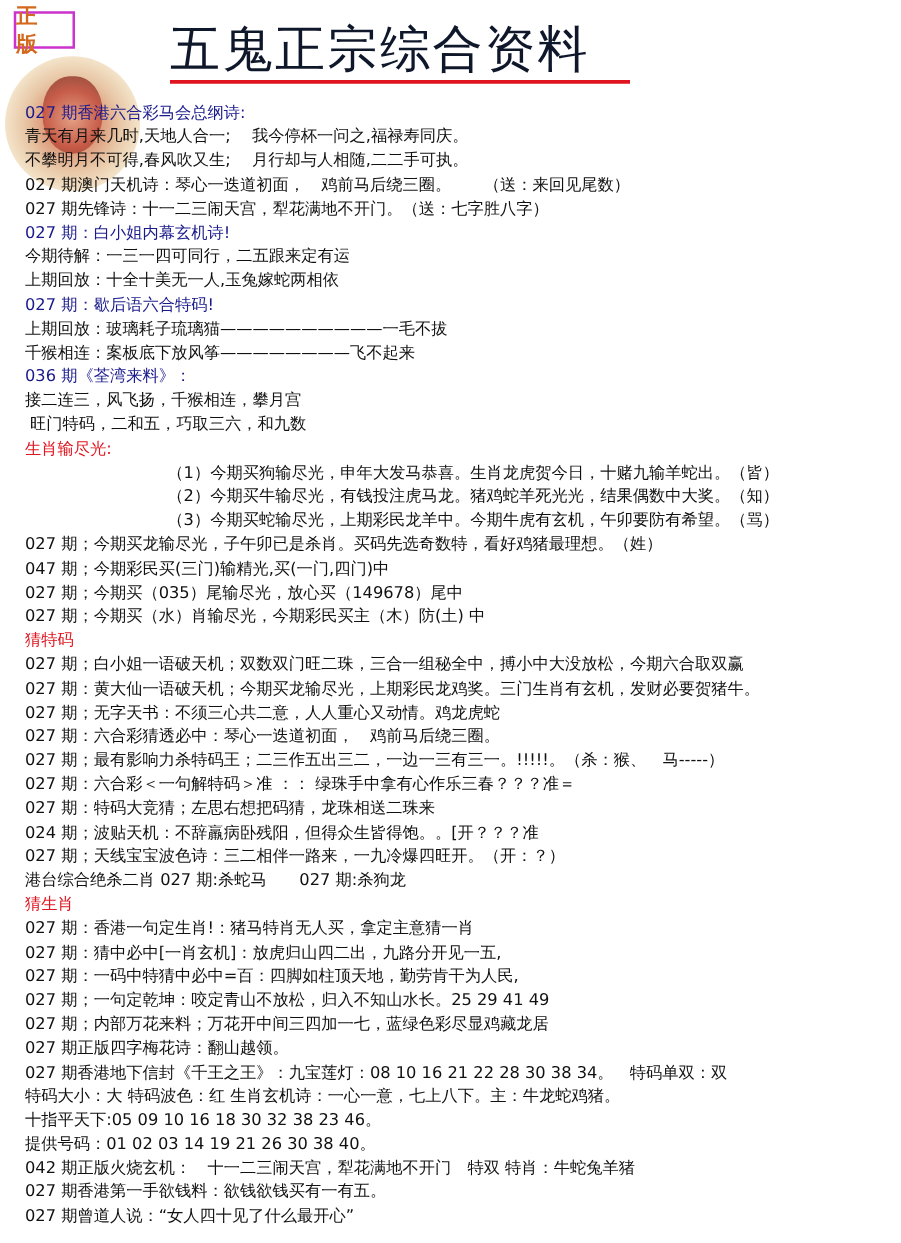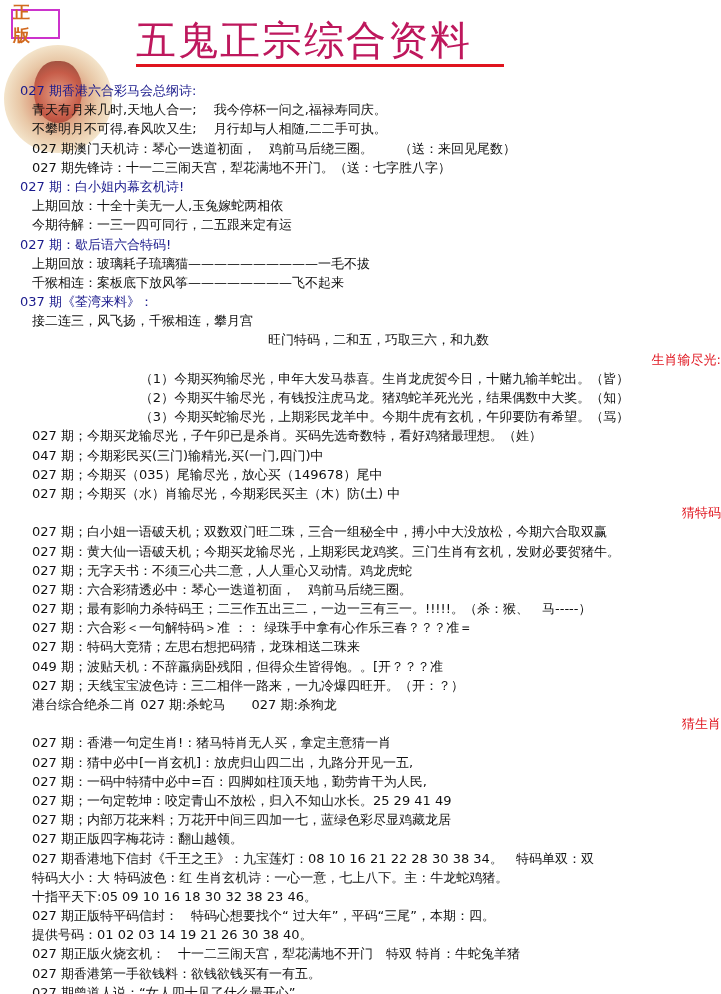--- a/index.html
+++ b/index.html
@@ -3,88 +3,87 @@
 <meta charset="utf-8">
 <style>
   html, body { margin:0; padding:0; background:#ffffff; }
   body { width:721px; height:994px; position:relative; overflow:hidden;
          font-family:"DejaVu Sans", "Liberation Sans", sans-serif; color:#000; }
   .badge { position:absolute; left:11px; top:9px; width:49px; height:30px;
            border:2px solid #cc33cc; box-sizing:border-box; display:flex;
            align-items:center; justify-content:center; color:#d2691e;
            font-size:17px; font-weight:bold; letter-spacing:6px; }
   .title { position:absolute; left:136px; top:16px; width:368px; height:48px;
-           color:#be185d; font-family:"DejaVu Serif","Liberation Serif",serif;
+           color:#0f172a; font-family:"DejaVu Serif","Liberation Serif",serif;
            font-size:40px; line-height:48px; letter-spacing:2px;
            border-bottom:3px solid #e0141e; white-space:nowrap; }
   .avatar { position:absolute; left:4px; top:45px; width:108px; height:108px;
             border-radius:50%;
             background: radial-gradient(circle at 50% 50%, #c86a4f 0%, #d99273 25%, #e8c7a6 50%, #f3e3c9 70%, rgba(255,255,255,0) 80%); }
   .avatar .face { position:absolute; left:30px; top:16px; width:48px; height:62px;
                   border-radius:45% 45% 50% 50%;
                   background: radial-gradient(circle at 50% 55%, #e9a98f 0%, #c24f3e 55%, #7a3326 100%); opacity:.85; }
   .content { position:absolute; left:20px; top:81px; right:0; font-size:13px; }
   .line { height:19.2px; line-height:19.2px; white-space:nowrap; position:relative; }
   .blue { color:#1a1a8c; }
-  .red  { color:#e0141e;text-align:right; }
-  .black{ color:#111;margin-left:12px; }
+  .red  { color:#e0141e; }
+  .black{ color:#111; }
   .indent { padding-left:16px;text-align:center; }
-  .indent2 { padding-left:4px;text-align:center; }
+  .indent2 { padding-left:4px; }
 </style>
 </head>
 <body>
 
 <div class="badge">正版</div>
 <div class="avatar">
     <div class="face"></div>
   </div>
 <div class="title">五鬼正宗综合资料</div>
 
 <div class="content" id="content">
     <div class="line blue">027 期香港六合彩马会总纲诗:</div>
     <div class="line black">青天有月来几时,天地人合一;　 我今停杯一问之,福禄寿同庆。</div>
     <div class="line black">不攀明月不可得,春风吹又生;　 月行却与人相随,二二手可执。</div>
     <div class="line black">027 期澳门天机诗：琴心一迭道初面，　鸡前马后绕三圈。　　（送：来回见尾数）</div>
     <div class="line black">027 期先锋诗：十一二三闹天宫，犁花满地不开门。（送：七字胜八字）</div>
     <div class="line blue">027 期：白小姐内幕玄机诗!</div>
+    <div class="line black">今期待解：一三一四可同行，二五跟来定有运</div>
     <div class="line black">上期回放：十全十美无一人,玉兔嫁蛇两相依</div>
-    <div class="line black">今期待解：一三一四可同行，二五跟来定有运</div>
     <div class="line blue">027 期：歇后语六合特码!</div>
     <div class="line black">上期回放：玻璃耗子琉璃猫——————————一毛不拔</div>
     <div class="line black">千猴相连：案板底下放风筝————————飞不起来</div>
-    <div class="line blue">037 期《荃湾来料》：</div>
+    <div class="line blue">036 期《荃湾来料》：</div>
     <div class="line black">接二连三，风飞扬，千猴相连，攀月宫</div>
     <div class="line black indent2">旺门特码，二和五，巧取三六，和九数</div>
     <div class="line red">生肖输尽光:</div>
     <div class="line black indent">（1）今期买狗输尽光，申年大发马恭喜。生肖龙虎贺今日，十赌九输羊蛇出。（皆）</div>
     <div class="line black indent">（2）今期买牛输尽光，有钱投注虎马龙。猪鸡蛇羊死光光，结果偶数中大奖。（知）</div>
     <div class="line black indent">（3）今期买蛇输尽光，上期彩民龙羊中。今期牛虎有玄机，午卯要防有希望。（骂）</div>
     <div class="line black">027 期；今期买龙输尽光，子午卯已是杀肖。买码先选奇数特，看好鸡猪最理想。（姓）</div>
     <div class="line black">047 期；今期彩民买(三门)输精光,买(一门,四门)中</div>
     <div class="line black">027 期；今期买（035）尾输尽光，放心买（149678）尾中</div>
     <div class="line black">027 期；今期买（水）肖输尽光，今期彩民买主（木）防(土) 中</div>
     <div class="line red">猜特码</div>
     <div class="line black">027 期；白小姐一语破天机；双数双门旺二珠，三合一组秘全中，搏小中大没放松，今期六合取双赢</div>
     <div class="line black">027 期：黄大仙一语破天机；今期买龙输尽光，上期彩民龙鸡奖。三门生肖有玄机，发财必要贺猪牛。</div>
     <div class="line black">027 期；无字天书：不须三心共二意，人人重心又动情。鸡龙虎蛇</div>
     <div class="line black">027 期：六合彩猜透必中：琴心一迭道初面，　鸡前马后绕三圈。</div>
     <div class="line black">027 期；最有影响力杀特码王；二三作五出三二，一边一三有三一。!!!!!。（杀：猴、　马-----）</div>
     <div class="line black">027 期：六合彩＜一句解特码＞准 ：： 绿珠手中拿有心作乐三春？？？准＝</div>
     <div class="line black">027 期：特码大竞猜；左思右想把码猜，龙珠相送二珠来</div>
-    <div class="line black">049 期；波贴天机：不辞羸病卧残阳，但得众生皆得饱。。[开？？？准</div>
+    <div class="line black">024 期；波贴天机：不辞羸病卧残阳，但得众生皆得饱。。[开？？？准</div>
     <div class="line black">027 期；天线宝宝波色诗：三二相伴一路来，一九冷爆四旺开。（开：？）</div>
     <div class="line black">港台综合绝杀二肖 027 期:杀蛇马　　027 期:杀狗龙</div>
     <div class="line red">猜生肖</div>
     <div class="line black">027 期：香港一句定生肖!：猪马特肖无人买，拿定主意猜一肖</div>
     <div class="line black">027 期：猜中必中[一肖玄机]：放虎归山四二出，九路分开见一五,</div>
     <div class="line black">027 期：一码中特猜中必中=百：四脚如柱顶天地，勤劳肯干为人民,</div>
     <div class="line black">027 期；一句定乾坤：咬定青山不放松，归入不知山水长。25 29 41 49</div>
     <div class="line black">027 期；内部万花来料；万花开中间三四加一七，蓝绿色彩尽显鸡藏龙居</div>
     <div class="line black">027 期正版四字梅花诗：翻山越领。</div>
     <div class="line black">027 期香港地下信封《千王之王》：九宝莲灯：08 10 16 21 22 28 30 38 34。　特码单双：双</div>
     <div class="line black">特码大小：大 特码波色：红 生肖玄机诗：一心一意，七上八下。主：牛龙蛇鸡猪。</div>
     <div class="line black">十指平天下:05 09 10 16 18 30 32 38 23 46。</div>
-    <div class="line black">027 期正版特平码信封：　特码心想要找个“ 过大年”，平码“三尾”，本期：四。</div>
     <div class="line black">提供号码：01 02 03 14 19 21 26 30 38 40。</div>
-    <div class="line black">027 期正版火烧玄机：　十一二三闹天宫，犁花满地不开门　特双 特肖：牛蛇兔羊猪</div>
+    <div class="line black">042 期正版火烧玄机：　十一二三闹天宫，犁花满地不开门　特双 特肖：牛蛇兔羊猪</div>
     <div class="line black">027 期香港第一手欲钱料：欲钱欲钱买有一有五。</div>
     <div class="line black">027 期曾道人说：“女人四十见了什么最开心”</div>
   </div>
 
 </body></html>

